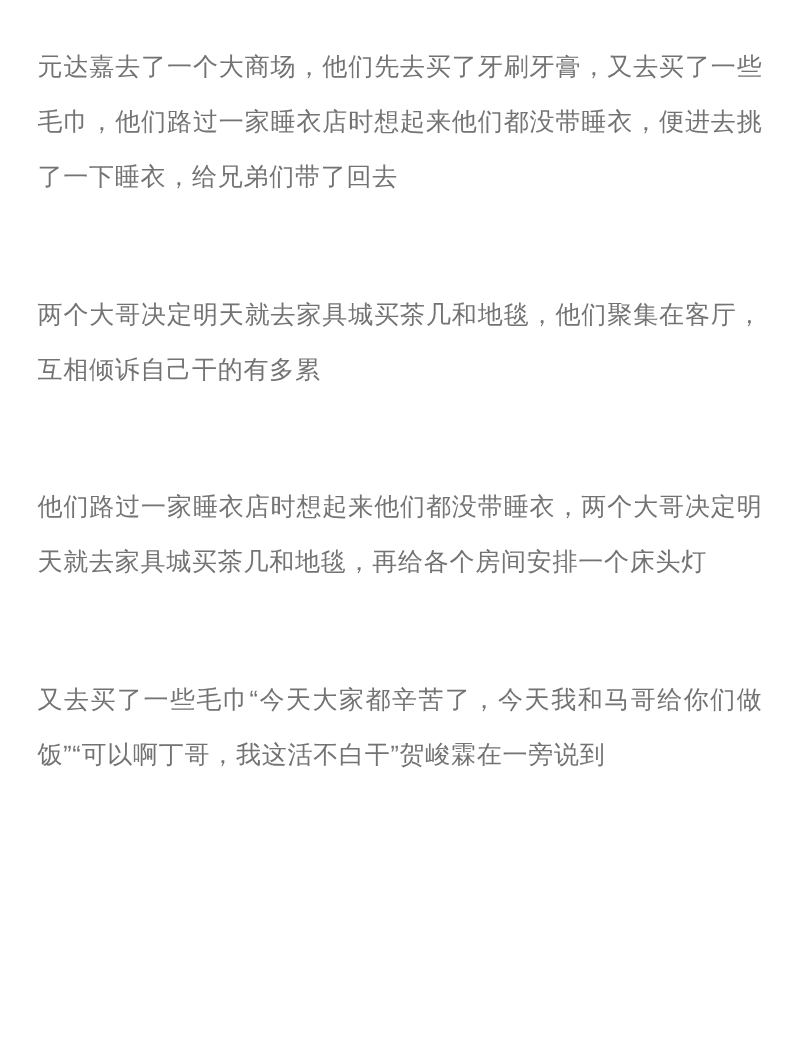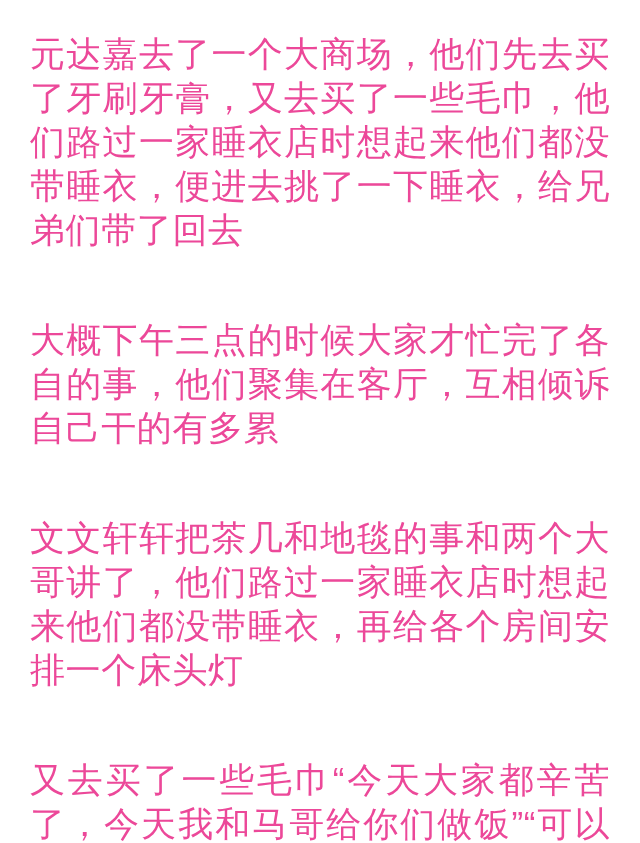--- a/index.html
+++ b/index.html
@@ -15,35 +15,35 @@
   }
   .page {
     width: 640px;
     height: 843px;
     box-sizing: border-box;
     padding: 28px 30px 20px 30px;
     background: #ffffff;
     position: relative;
   }
   .para {
-    color: #ec4899;
-    font-size: 35px;
+    color: #737373;
+    font-size: 20px;
     line-height: 44px;
     letter-spacing: 0.6px;
     text-align: justify;
     text-justify: inter-ideograph;
     word-break: break-all;
     margin: 0;
   }
   .para + .para {
     margin-top: 66px;
   }
   .p-1 { margin-top: 4px; }
 </style>
 </head>
 <body>
 
 <div class="page">
   <p class="para p-1">元达嘉去了一个大商场，他们先去买了牙刷牙膏，又去买了一些毛巾，他们路过一家睡衣店时想起来他们都没带睡衣，便进去挑了一下睡衣，给兄弟们带了回去</p>
-  <p class="para">大概下午三点的时候大家才忙完了各自的事，他们聚集在客厅，互相倾诉自己干的有多累</p>
-  <p class="para">文文轩轩把茶几和地毯的事和两个大哥讲了，他们路过一家睡衣店时想起来他们都没带睡衣，再给各个房间安排一个床头灯</p>
+  <p class="para">两个大哥决定明天就去家具城买茶几和地毯，他们聚集在客厅，互相倾诉自己干的有多累</p>
+  <p class="para">他们路过一家睡衣店时想起来他们都没带睡衣，两个大哥决定明天就去家具城买茶几和地毯，再给各个房间安排一个床头灯</p>
   <p class="para">又去买了一些毛巾“今天大家都辛苦了，今天我和马哥给你们做饭”“可以啊丁哥，我这活不白干”贺峻霖在一旁说到</p>
 </div>
 
 </body></html>

